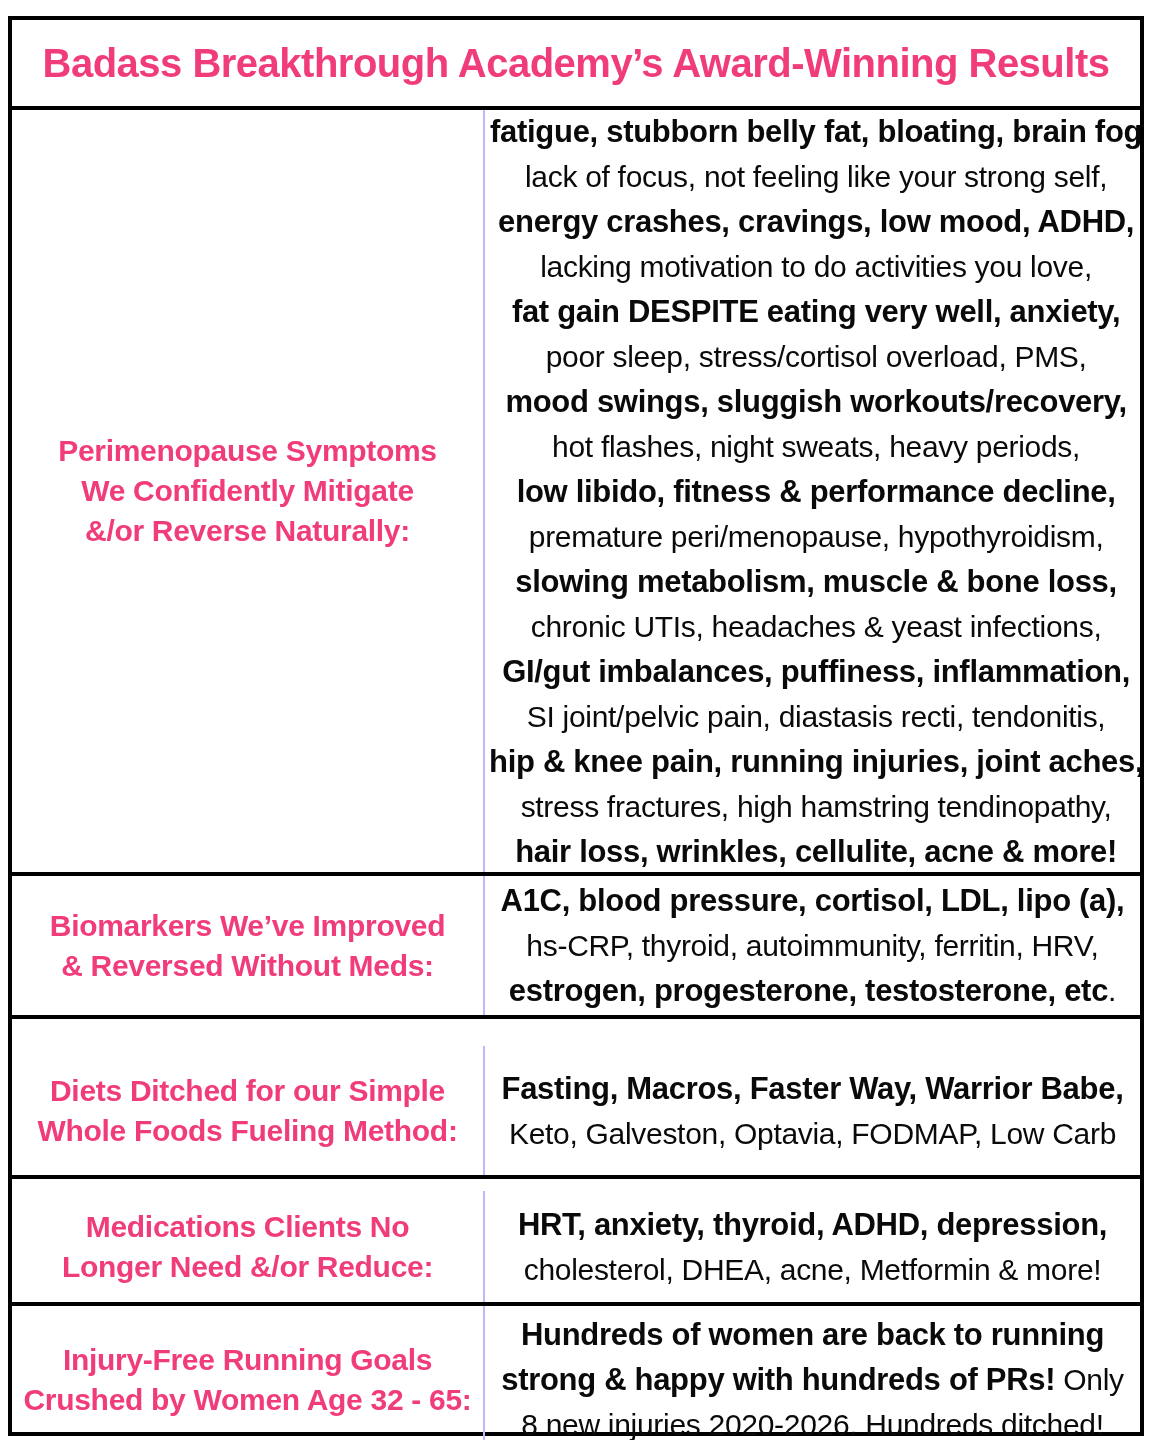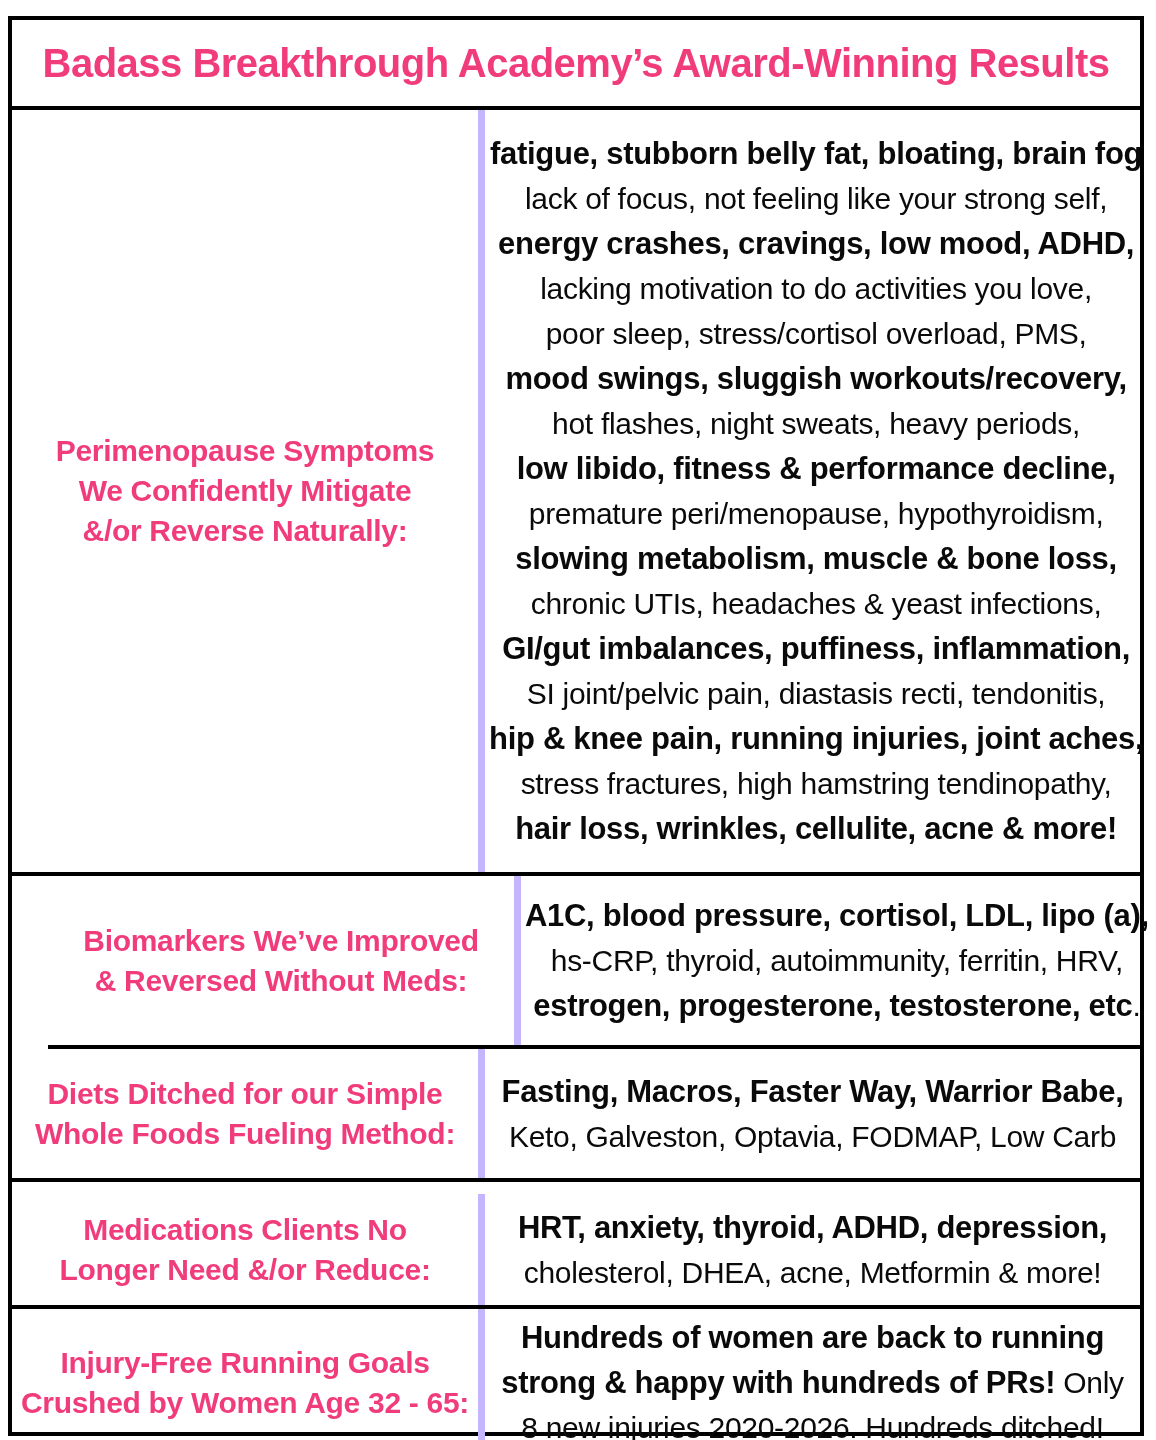--- a/index.html
+++ b/index.html
@@ -28,35 +28,35 @@
     justify-content: center;
     font-weight: bold;
     font-size: 40px;
     letter-spacing: -0.5px;
     color: var(--accent, #F13C7C);
     text-align: center;
   }
   .row { display: flex; border-bottom: 4px solid #000; flex: 0 0 auto; }
   .row:last-child { border-bottom: none; }
   .row-0 { height: 766px; }
-  .row-1 { height: 173px; margin-left: 36px; }
-  .row-2 { height: 133px; }
+  .row-1 { height: 143px; }
+  .row-2 { height: 133px; margin-top: 27px; }
   .row-3 { height: 115px; margin-top: 12px; }
   .row-4 { height: 147px; }
   .cell {
     display: flex;
     flex-direction: column;
     align-items: center;
     justify-content: center;
     text-align: center;
   }
   .label-cell {
     width: 473px;
     flex: 0 0 473px;
-    border-right: 7px solid #c4b5fd;
+    border-right: 2px solid #c4b5fd;
     color: var(--accent, #F13C7C);
     font-weight: bold;
     font-size: 30px;
     line-height: 40px;
     letter-spacing: -0.3px;
     padding: 0 6px;
   }
   .content-cell {
     flex: 1 1 auto;
     font-size: 30px;
@@ -79,20 +79,21 @@
         <div class="cell label-cell">
           <div class="label-line"><span>Perimenopause Symptoms</span></div>
           <div class="label-line"><span>We Confidently Mitigate</span></div>
           <div class="label-line"><span>&amp;/or Reverse </span><span class="i">Naturally</span><span>:</span></div>
         </div>
         <div class="cell content-cell">
           <div class="content-line"><span class="b">fatigue, stubborn belly fat, bloating, brain fog</span></div>
           <div class="content-line"><span>lack of focus, not feeling like your strong self,</span></div>
           <div class="content-line"><span class="b">energy crashes, cravings, low mood, ADHD,</span></div>
           <div class="content-line"><span>lacking motivation to do activities you love,</span></div>
+          <div class="content-line"><span class="b">fat gain DESPITE eating very well, anxiety,</span></div>
           <div class="content-line"><span>poor sleep, stress/cortisol overload, PMS,</span></div>
           <div class="content-line"><span class="b">mood swings, sluggish workouts/recovery,</span></div>
           <div class="content-line"><span>hot flashes, night sweats, heavy periods,</span></div>
           <div class="content-line"><span class="b">low libido, fitness &amp; performance decline,</span></div>
           <div class="content-line"><span>premature peri/menopause, hypothyroidism,</span></div>
           <div class="content-line"><span class="b">slowing metabolism, muscle &amp; bone loss,</span></div>
           <div class="content-line"><span>chronic UTIs, headaches &amp; yeast infections,</span></div>
           <div class="content-line"><span class="b">GI/gut imbalances, puffiness, inflammation,</span></div>
           <div class="content-line"><span>SI joint/pelvic pain, diastasis recti, tendonitis,</span></div>
           <div class="content-line"><span class="b">hip &amp; knee pain, running injuries, joint aches,</span></div>

